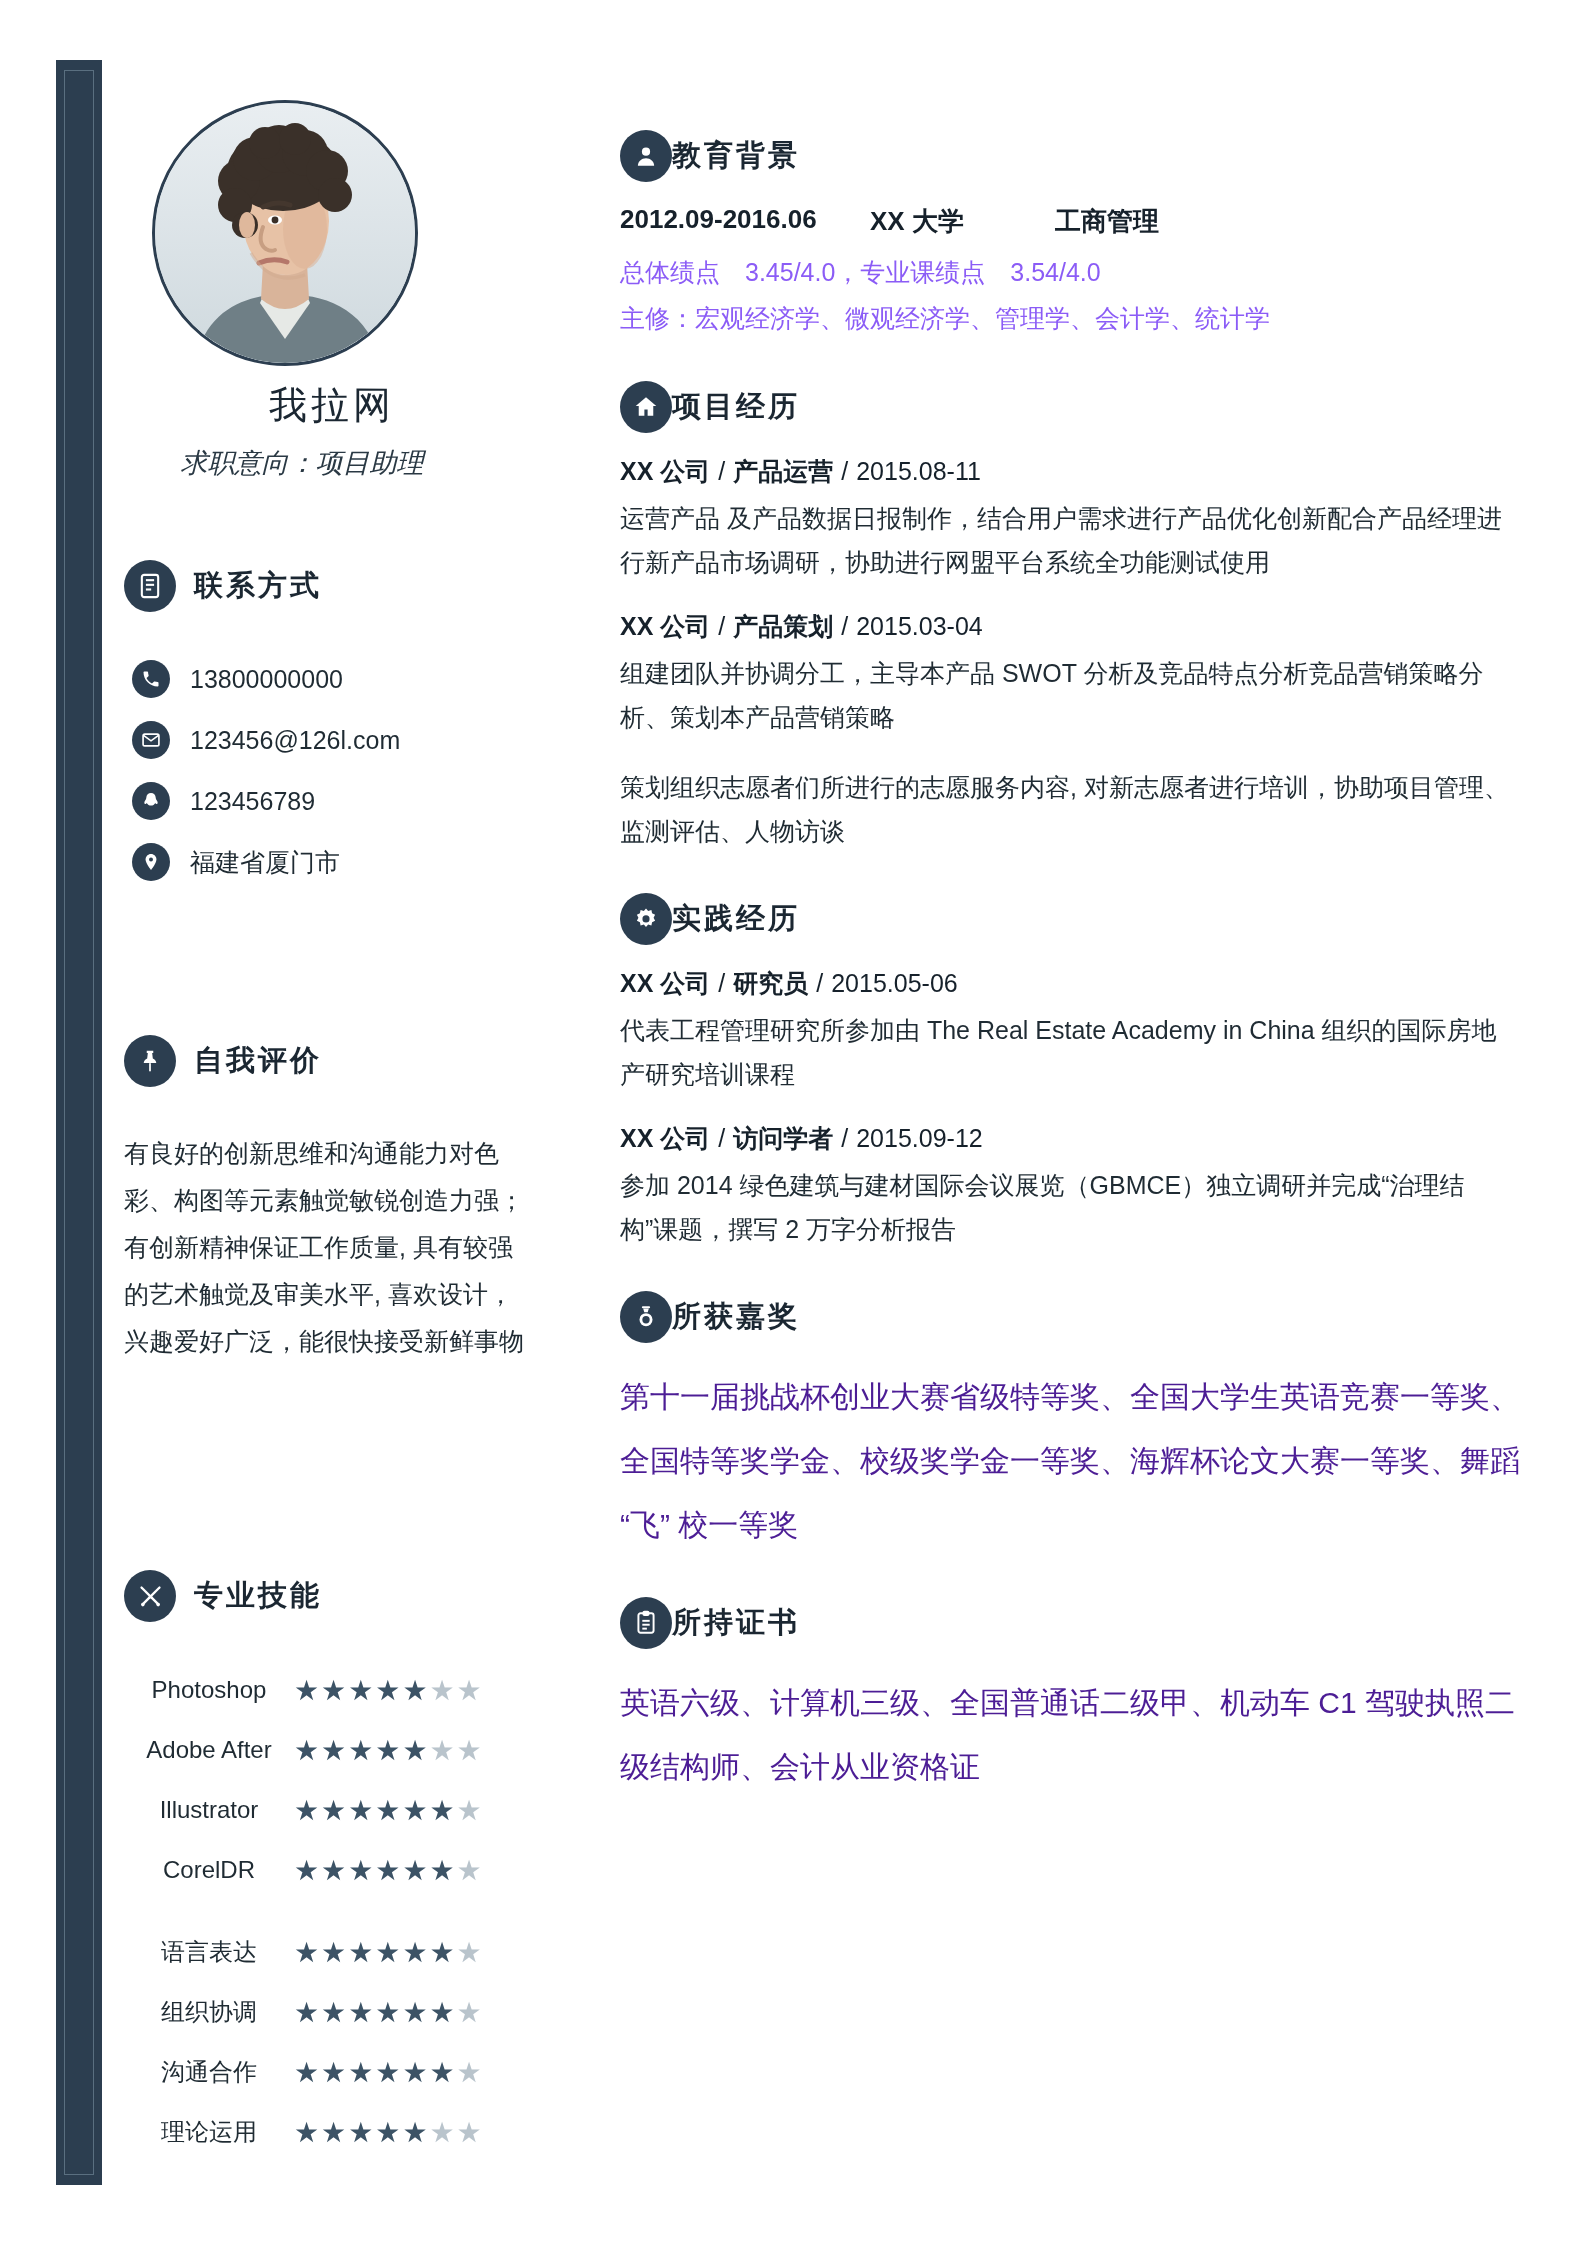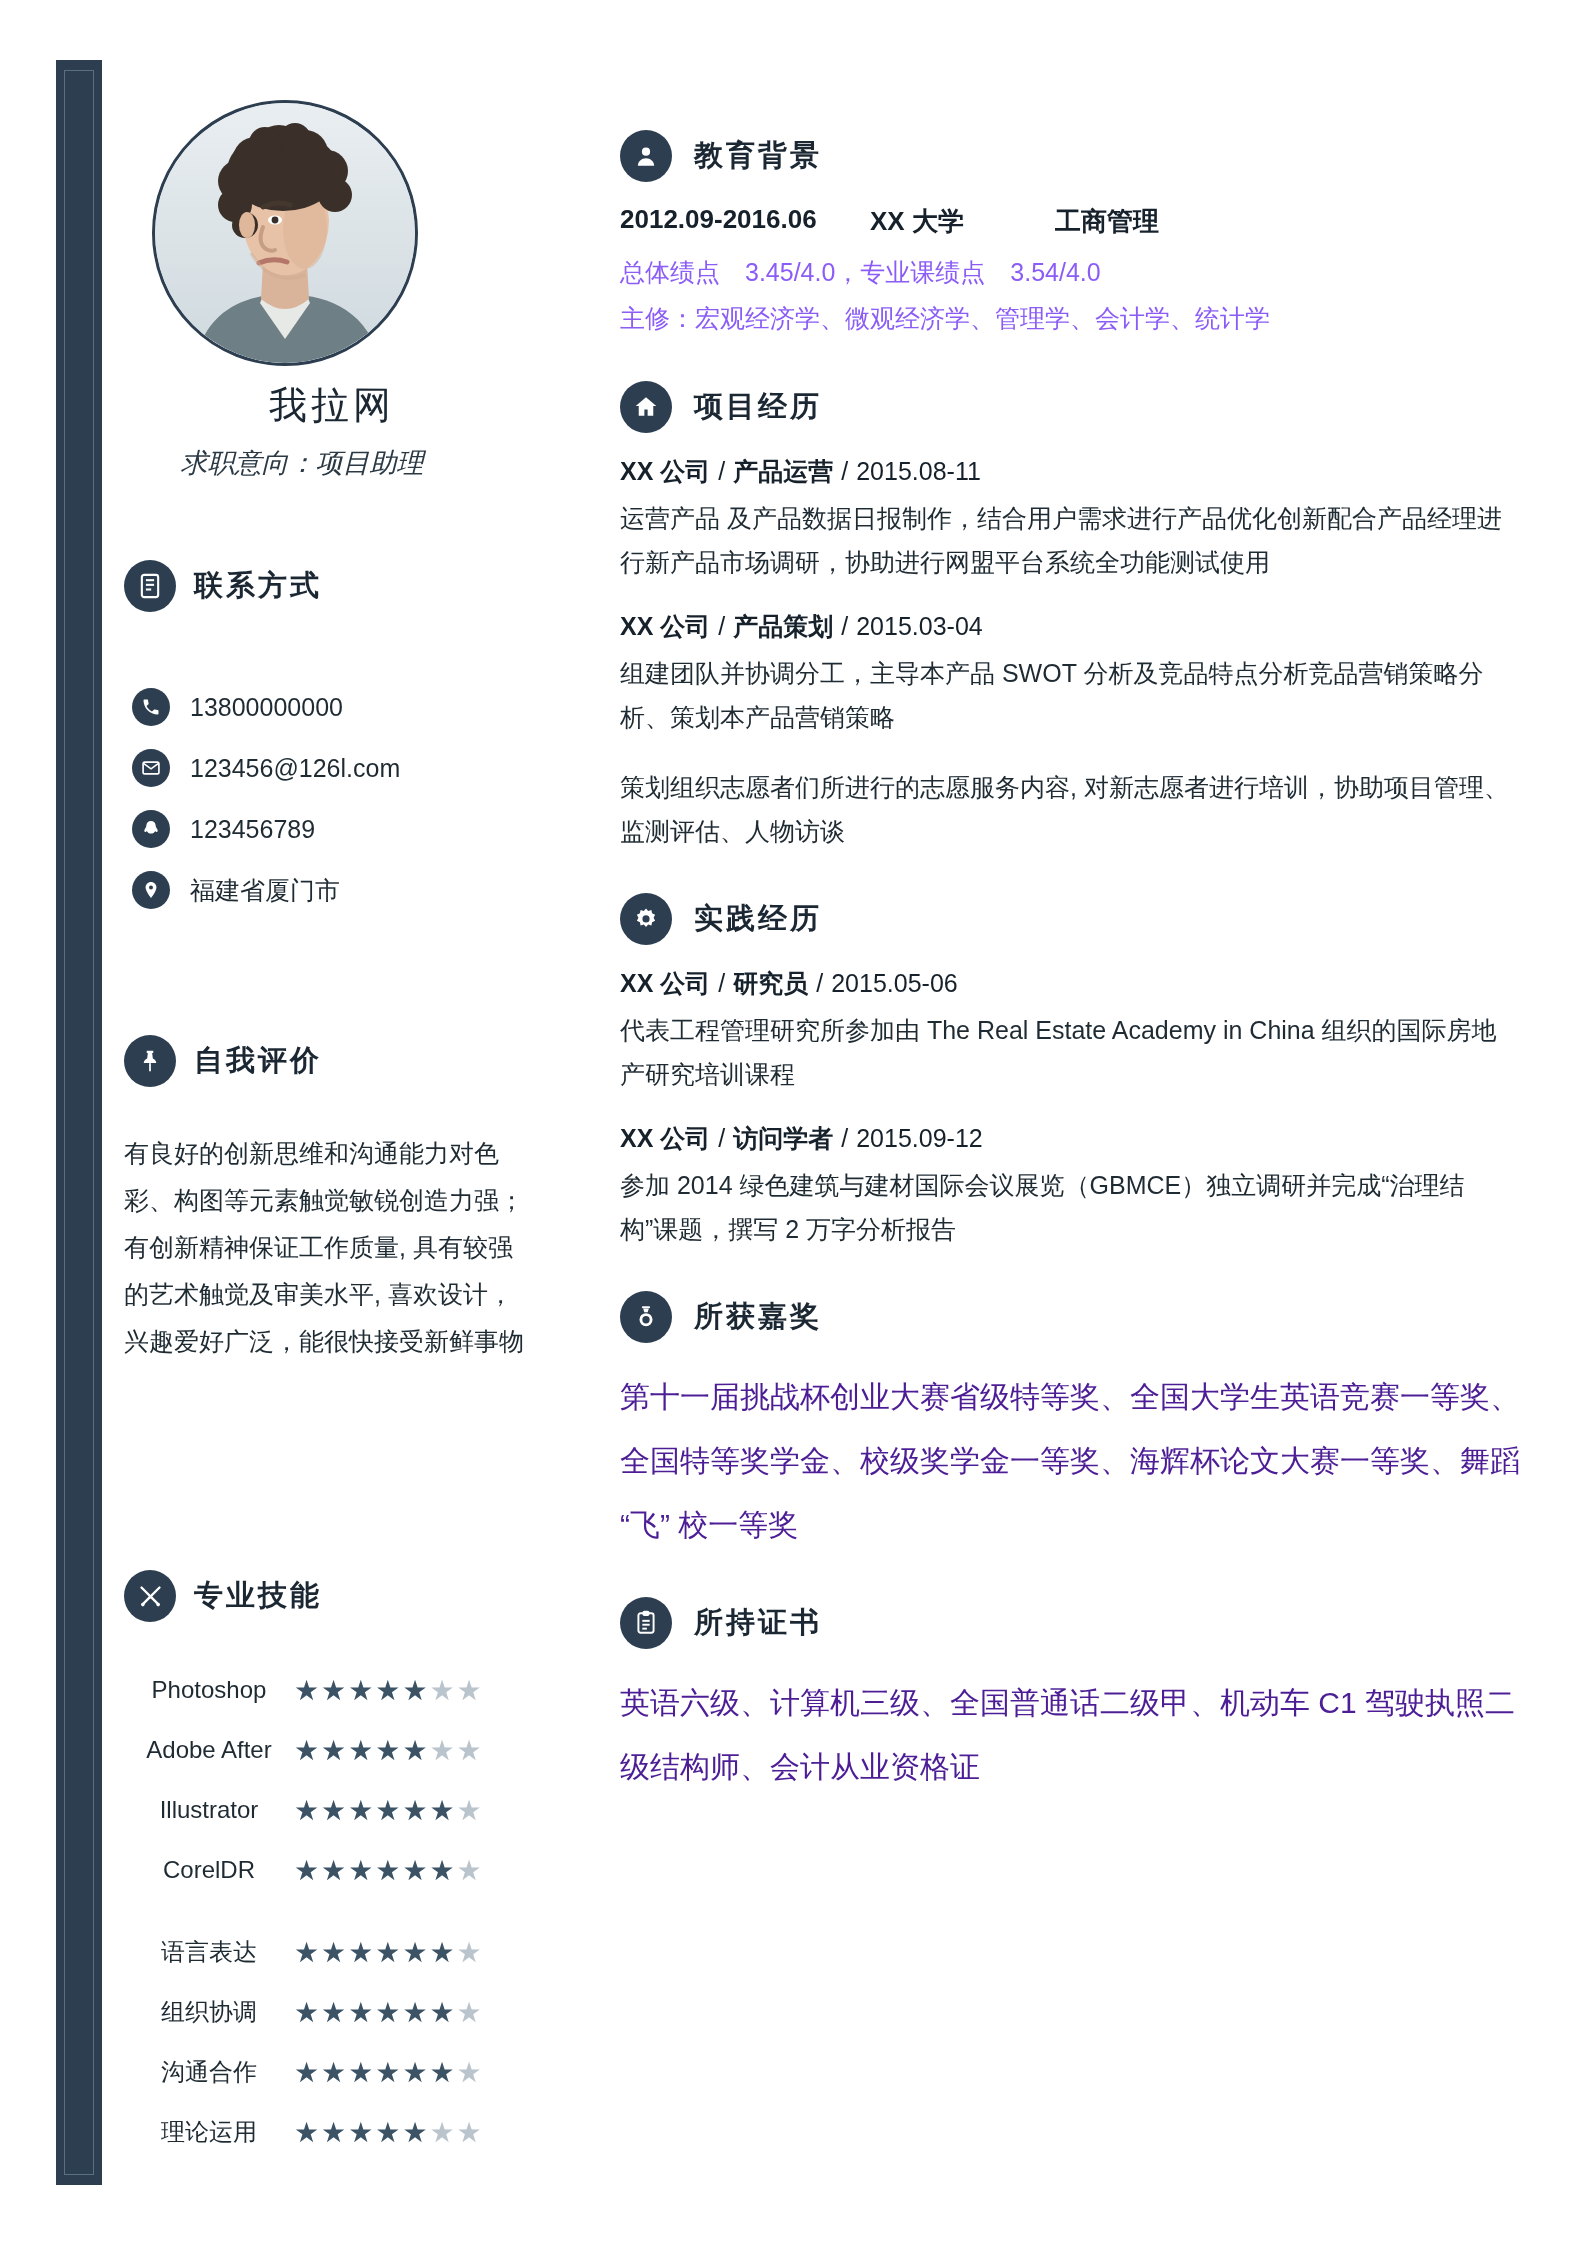--- a/index.html
+++ b/index.html
@@ -100,21 +100,21 @@
   .l-sec-title {
     font-size: 29px;
     font-weight: bold;
     letter-spacing: 3px;
     color: #1b2732;
   }
   
   .contact-list {
     position: absolute;
     left: 30px;
-    top: 628px;
+    top: 600px;
     width: 420px;
   }
   .contact-row {
     display: flex;
     align-items: center;
     gap: 20px;
     margin-bottom: 23px;
   }
   .c-icon {
     width: 38px;
@@ -170,21 +170,20 @@
   
   .right-col {
     position: absolute;
     left: 620px;
     top: 130px;
     width: 900px;
   }
   .r-sec-head {
     display: flex;
     align-items: center;
-    gap: 22px;
     margin-bottom: 22px;
   }
   .r-badge {
     width: 52px;
     height: 52px;
     border-radius: 50%;
     background: #2c3e50;
     display: flex;
     align-items: center;
     justify-content: center;

